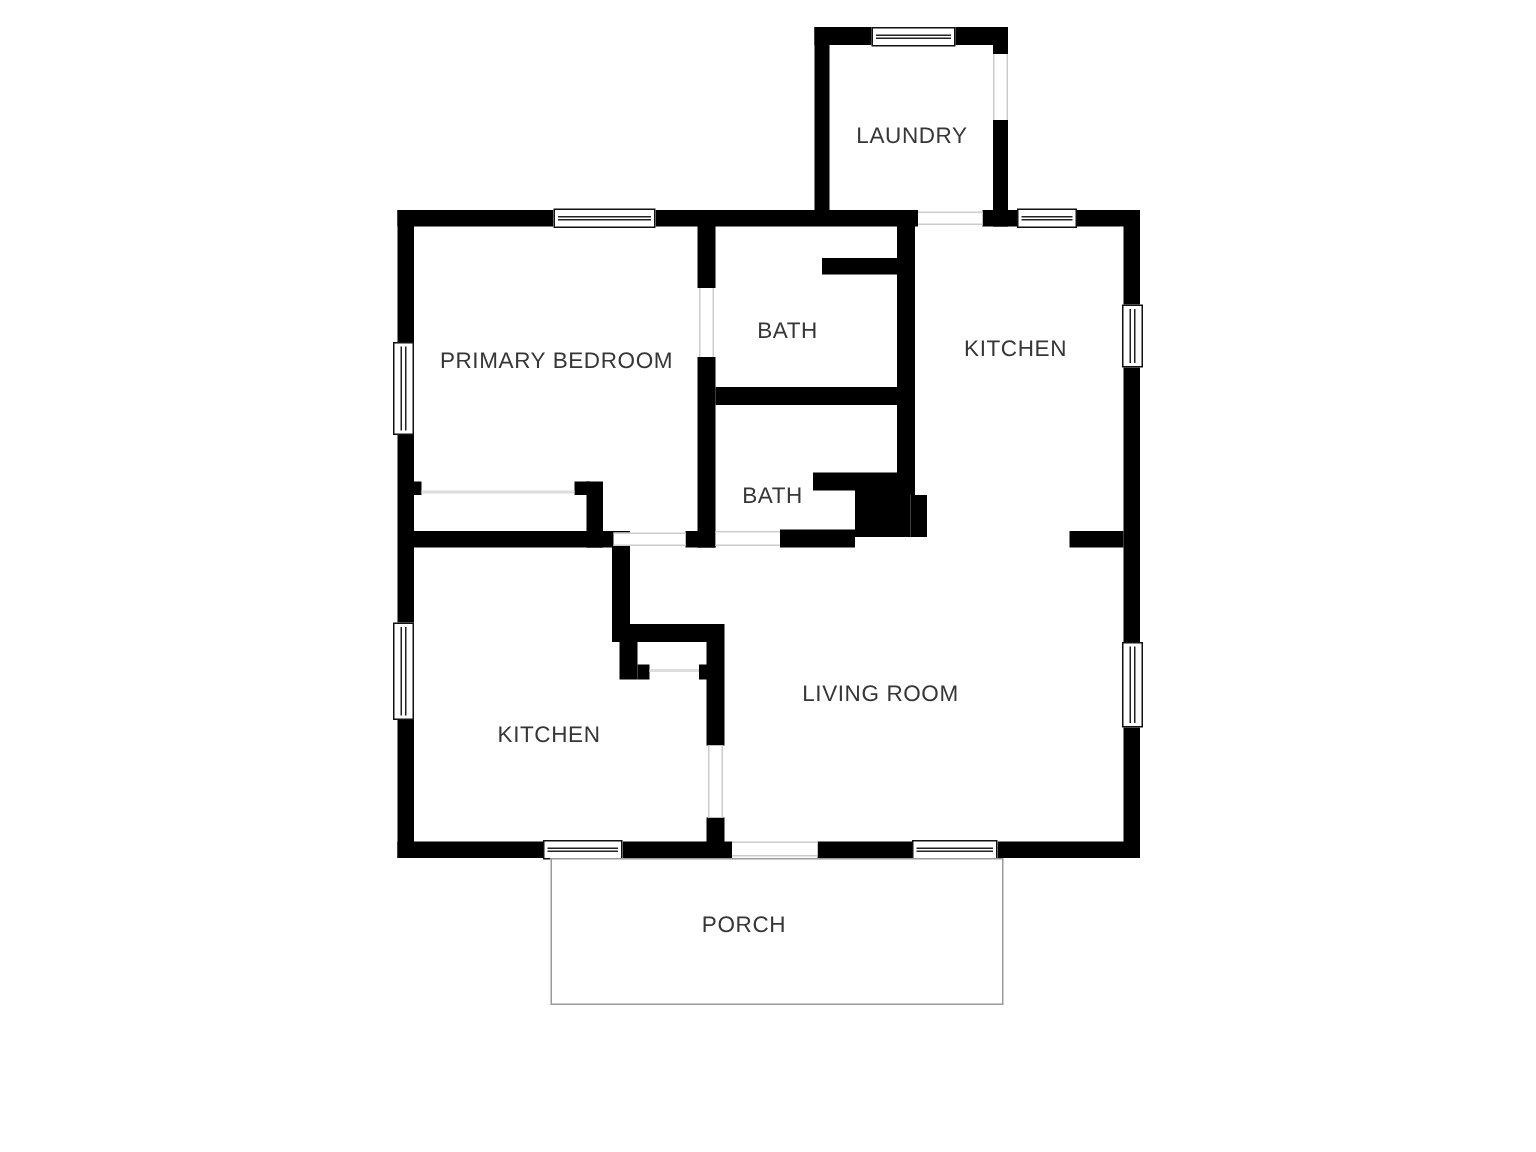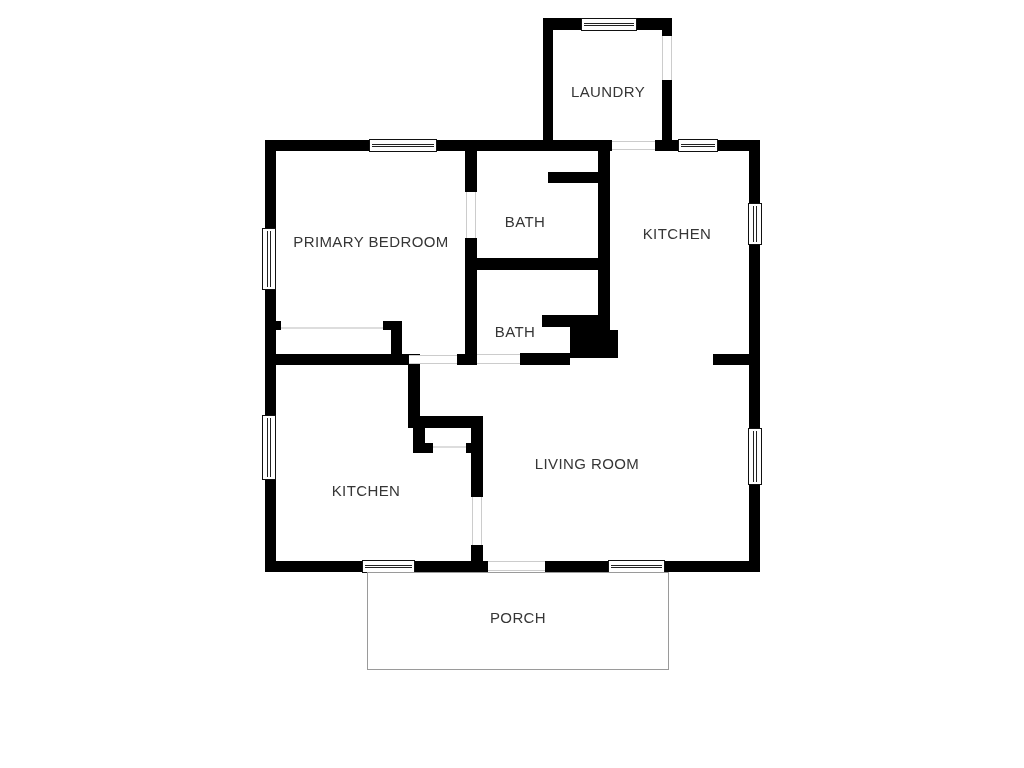--- a/index.html
+++ b/index.html
@@ -118,15 +118,15 @@
 
   <div class="porch"></div>
 
   <div class="room-label" style="left:608px;top:91px;">LAUNDRY</div>
   <div class="room-label" style="left:371px;top:241px;">PRIMARY BEDROOM</div>
   <div class="room-label" style="left:525px;top:221px;">BATH</div>
   <div class="room-label" style="left:677px;top:233px;">KITCHEN</div>
   <div class="room-label" style="left:515px;top:331px;">BATH</div>
   <div class="room-label" style="left:587px;top:463px;text-align:center;">LIVING ROOM</div>
   <div class="room-label" style="left:366px;top:490px;">KITCHEN</div>
-  <div class="room-label" style="left:518px;top:617px;text-align:right;">PORCH</div>
+  <div class="room-label" style="left:496px;top:617px;text-align:right;">PORCH</div>
 
 </div>
 
 </body></html>

